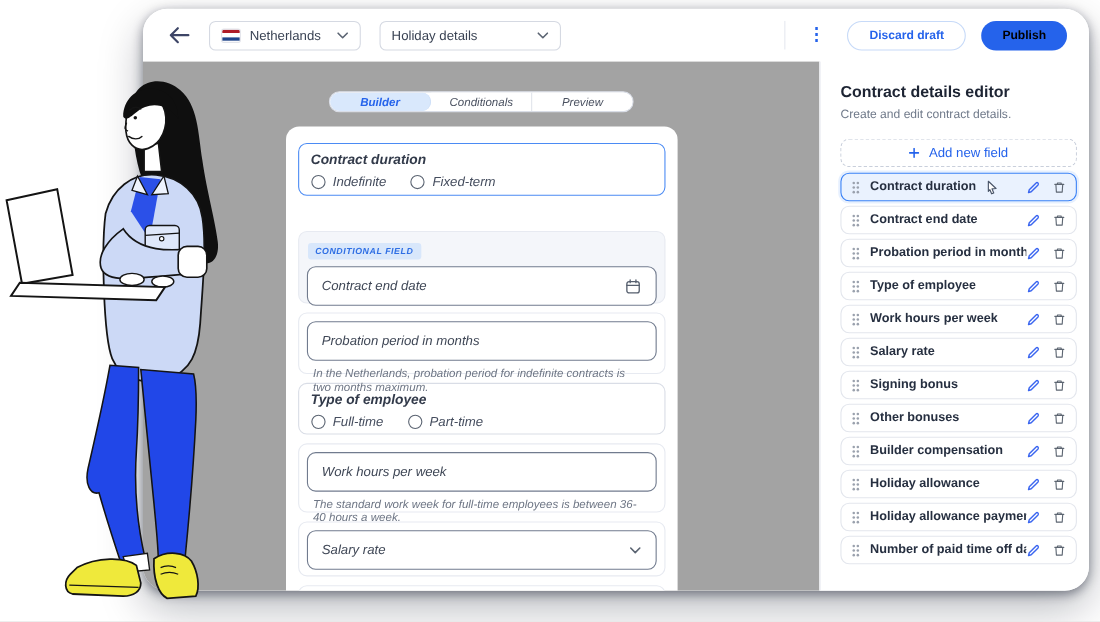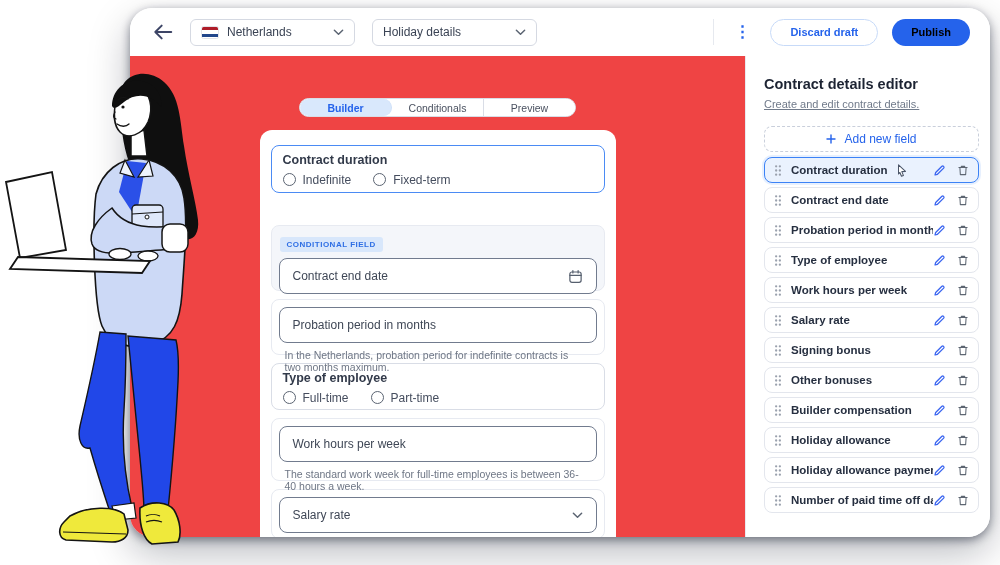--- a/index.html
+++ b/index.html
@@ -13,69 +13,69 @@
     background:#fff; border-radius:22px; overflow:hidden;
     box-shadow:0 3px 10px rgba(5,10,30,.45), 0 16px 40px rgba(5,10,30,.28);
     z-index:1;
   }
   .topbar { height:48px; background:#fff; display:flex; align-items:center; padding:0 20px 0 22px; }
   .back-btn { width:22px; height:18px; color:#3d4566; cursor:pointer; margin-right:16px; flex:0 0 auto; }
   .select {
     height:27px; border:1px solid #d5d9e2; border-radius:6px; background:#fff;
     display:flex; align-items:center; padding:0 10px; font-size:12px; color:#3a4354; cursor:pointer;
   }
-  .select.country { width:165px; margin-right:17px; }
+  .select.country { width:138px; margin-right:17px; }
   .select.doc { width:165px; }
   .flag { width:18px; height:13px; border-radius:2.5px; overflow:hidden; margin-right:8px; border:1px solid #e2e4ea; flex:0 0 auto; }
   .flag div { height:33.34%; }
   .flag .f-top { background:#ae1c28; }
   .flag .f-mid { background:#ffffff; }
   .flag .f-bot { background:#21468b; }
   .select .sel-label { flex:1; white-space:nowrap; overflow:hidden; }
   .chev { width:11px; height:7px; color:#5b6472; flex:0 0 auto; }
   .topbar-right { margin-left:auto; display:flex; align-items:center; gap:14px; }
   .v-divider { width:1px; height:26px; background:#e6e9ef; }
   .kebab { color:#2563eb; font-size:16px; font-weight:bold; line-height:1; padding:0 6px; cursor:pointer; }
   .btn { border-radius:999px; font-size:11px; font-weight:bold; height:27px; display:flex; align-items:center; padding:0 19px; cursor:pointer; }
   .btn-outline { border:1.5px solid #c7daf8; color:#2563eb; background:#fff; }
   .btn-primary { border:none; background:#2563eb; color:#000000; }
 
   .content { display:flex; height:481px; }
-  .form-col { flex:1; background:#ef4444; padding-top:42px; overflow:hidden; }
+  .form-col { flex:1; background:#a3a3a3; padding-top:27px; overflow:hidden;font-style:italic; }
 
   
   .tabs { width:277px; height:19px; margin:0 auto; display:flex; border:1px solid #d9dde6; border-radius:10px; background:#fff; overflow:hidden; }
   .tab { flex:1; display:flex; align-items:center; justify-content:center; font-size:10.5px; color:#4a5160; cursor:pointer; border-right:1px solid #d9dde6; background:#fff; }
   .tab:last-child { border-right:none; }
   .tab.active { background:#d9e8fc; color:#2563eb; font-weight:bold; border-radius:9px; border-right:1px solid #cfe0f8; }
 
   
   .card { width:356px; margin:13px auto 0; background:#fff; border-radius:12px 12px 0 0; padding:15px 11px 0; }
   .sect { border-radius:8px; margin-bottom:8px; }
   .box-selected { border:1.5px solid #4b8bf4; height:48px; padding:7px 11px; }
   .box-plain { border:1px solid #d9dde6; height:47px; padding:7px 11px; }
   .panel { border:1px solid #e7eaf1; background:#f4f6fa; padding:7px; }
   .panel.white { background:#fff; }
   .sect-label { font-size:12.5px; font-weight:bold; color:#323a4a; margin-bottom:6px; }
   .radio-row { display:flex; align-items:center; gap:22px; }
-  .radio-opt { display:flex; align-items:flex-start; gap:7px; font-size:12px; color:#454d5e; cursor:pointer; }
+  .radio-opt { display:flex; align-items:flex-end; gap:7px; font-size:12px; color:#454d5e; cursor:pointer; }
   .radio-dot { width:13px; height:13px; border:1.6px solid #5b6472; border-radius:50%; background:#fff; flex:0 0 auto; }
   .badge { display:inline-block; font-size:8px; font-weight:bold; letter-spacing:.5px; color:#2f6fe4; background:#d8e7fb; border-radius:3px; padding:3px 7px; margin:1px 0 6px 1px; }
   .input { height:36px; border:1.4px solid #717b8e; border-radius:8px; background:#fff; display:flex; align-items:center; padding:0 13px; font-size:12px; color:#3f4756; cursor:text; }
   .input .ph { flex:1; }
   .cal { width:15px; height:15px; color:#565f6e; }
   .helper { font-size:10.5px; color:#6e7685; margin:6px 12px 0 6px; }
   .select-input { cursor:pointer; }
   .signing { border:1px solid #e7eaf1; border-radius:8px; padding:11px 11px; height:80px; background:#fff; }
   .signing-title { font-size:13px; font-weight:bold; color:#27335e; margin-bottom:5px; }
 
   
   .editor-panel { width:245px; background:#fff; border-left:1px solid #e8eaf0; padding:20px 11px 0 18px; }
   .panel-title { font-size:14.5px; font-weight:bold; color:#1d2433; }
-  .panel-sub { font-size:11px; color:#707a8a; margin-top:6px;text-decoration:underline; }
+  .panel-sub { font-size:11px; color:#707a8a; margin-top:6px; }
   .add-field { margin-top:16px; height:26px; border:1.5px dashed #c9cfdb; border-radius:8px; background:#fff;
     display:flex; align-items:center; justify-content:center; gap:8px; color:#2563eb; font-size:12px; font-weight:normal; cursor:pointer; }
   .add-field .plus { width:10px; height:10px; }
   .field-list { margin-top:5px; }
   .panel-item { height:26px; border:1px solid #e3e6ed; border-radius:8px; background:#fff; margin-bottom:4px;
     display:flex; align-items:center; padding:0 9px; cursor:pointer; }
   .panel-item.selected { border:1.5px solid #3b82f6; background:#eaf2fe; box-shadow:0 0 0 2px rgba(59,130,246,.12); }
   .grip { width:8px; height:13px; color:#9aa1ad; margin-right:9px; flex:0 0 auto; cursor:grab; }
   .item-label { font-size:11.5px; font-weight:bold; color:#262f40; white-space:nowrap; overflow:hidden; }
   .cursor-ic { width:14px; height:15px; margin-left:8px; flex:0 0 auto; }

